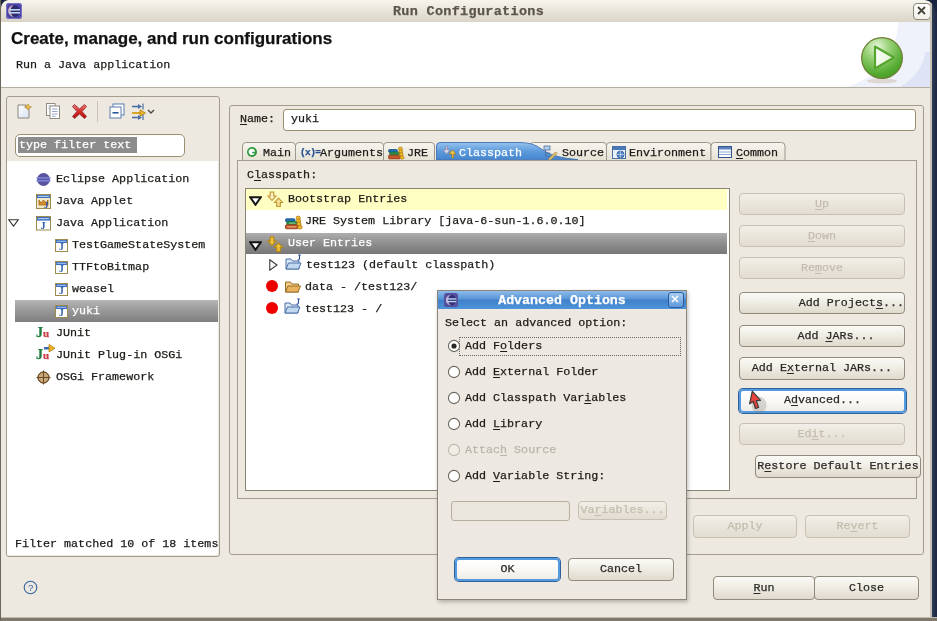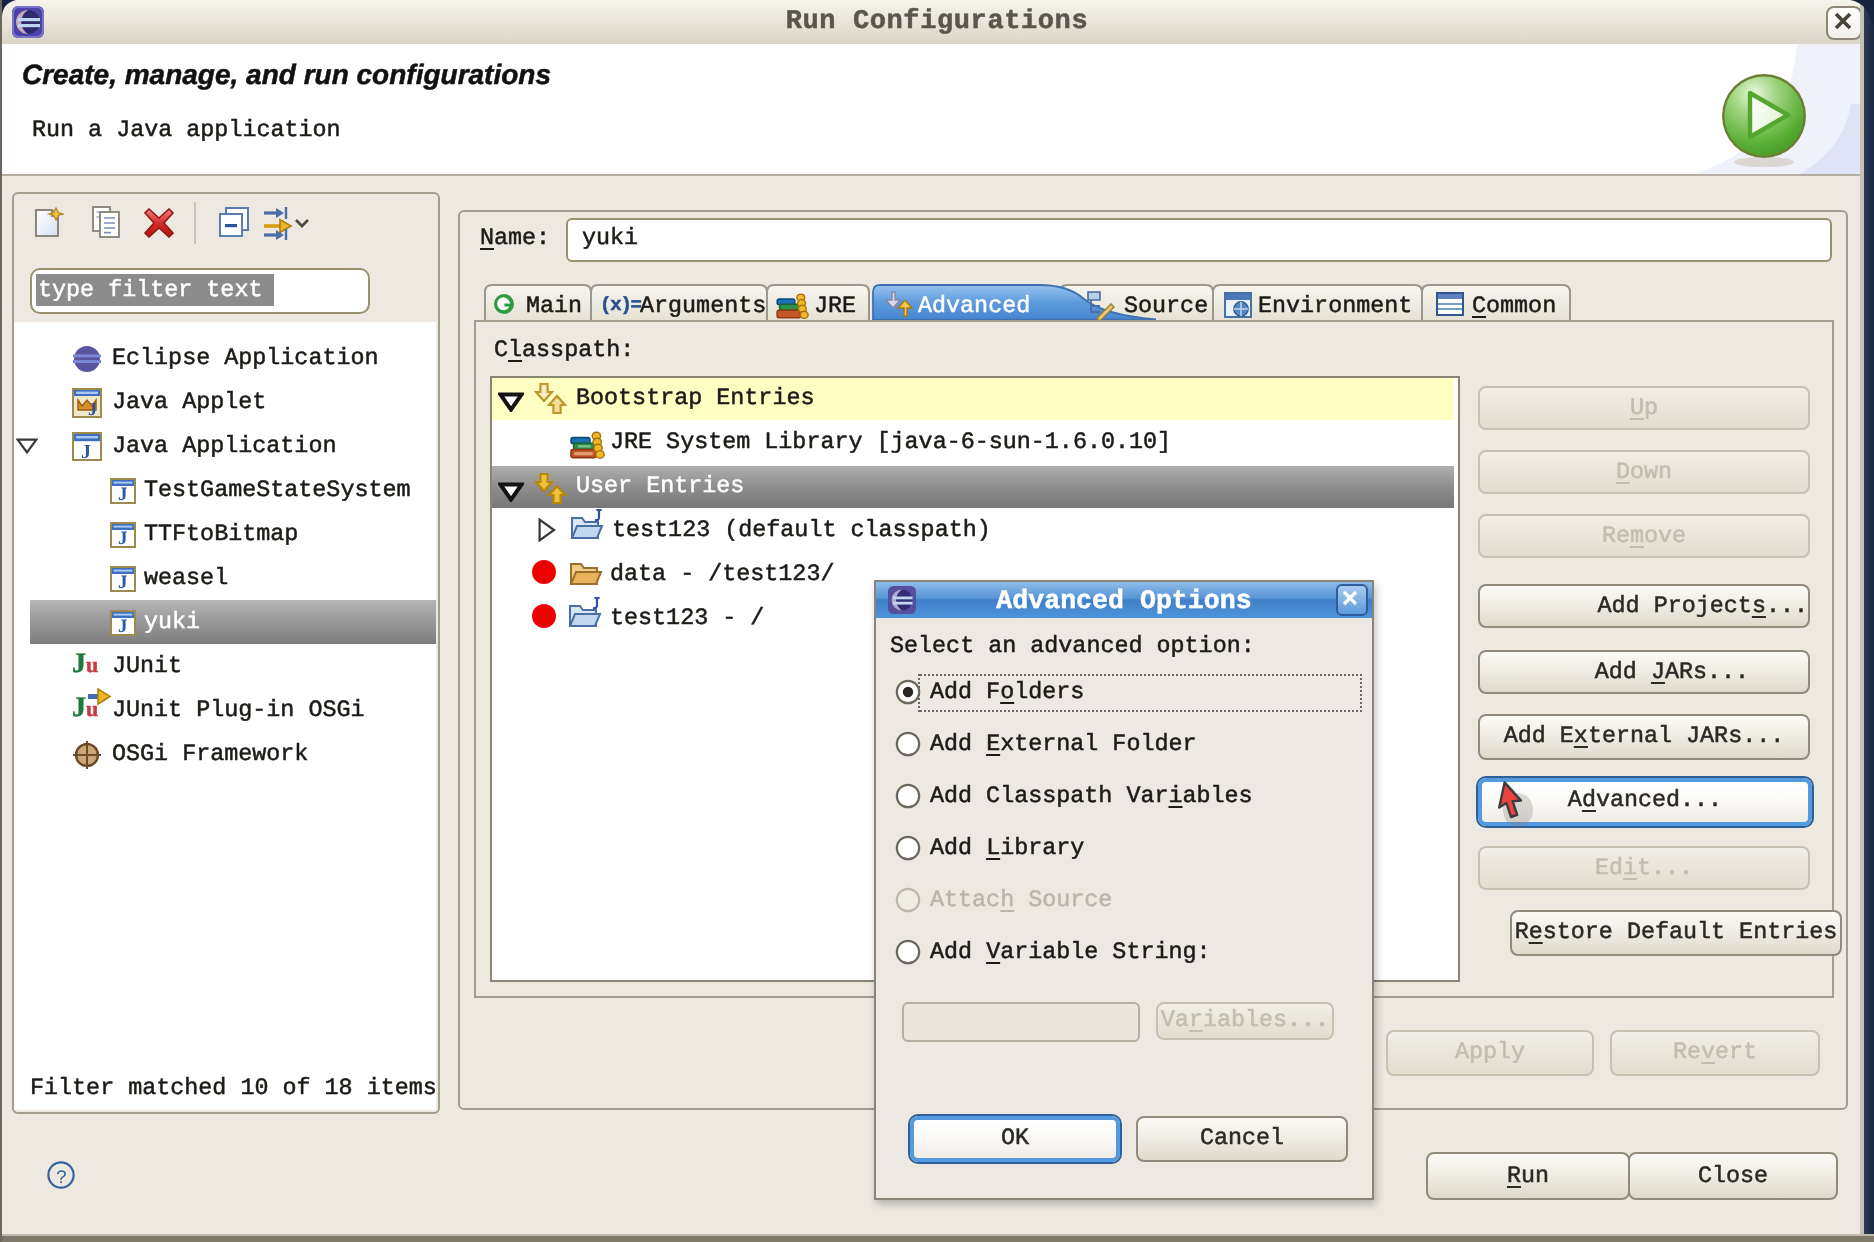--- a/index.html
+++ b/index.html
@@ -50,21 +50,21 @@
   <div class="abs" style="left:0;top:617px;width:937px;height:1px;background:#C0BBAC;"></div>
   <div class="abs" style="left:0;top:618px;width:937px;height:3px;background:#7E796A;"></div>
   <div class="abs" style="left:0;top:0;width:1px;height:621px;background:#6B675C;"></div>
 
   <div class="abs" style="left:1px;top:22px;width:929px;height:65px;background:#FFFFFF;border-bottom:1px solid #B3AEA1;overflow:hidden;">
     <svg width="929" height="65" style="position:absolute;left:0;top:0">
       <path d="M929 0 L929 65 L846 65 Q894 50 897.5 0 Z" fill="#EFF1FB"></path>
       <path d="M929 30 L929 65 L899 65 Q921 52 924.5 30 Z" fill="#DEE4F5"></path>
     </svg>
   </div>
-  <div class="txt" style="left:11px;top:30px;font-family:'Liberation Sans',sans-serif;font-weight:bold;font-size:14px;color:#111;font-style:italic;">Create, manage, and run configurations</div>
+  <div class="txt" style="left:11px;top:30px;font-family:'Liberation Sans',sans-serif;font-weight:bold;font-size:17px;color:#111;">Create, manage, and run configurations</div>
   <div class="txt" style="left:16px;top:60px;">Run a Java application</div>
 
   <svg class="abs" style="left:860px;top:36px" width="46" height="50" viewBox="0 0 46 50">
     <ellipse cx="22" cy="45" rx="15" ry="2.6" fill="#DCD7D2"></ellipse>
     <circle cx="22" cy="22" r="21" fill="#6D7D33"></circle>
     <circle cx="22" cy="22" r="19.8" fill="url(#gg)"></circle>
     <defs>
       <radialGradient id="gg" cx="0.38" cy="0.22" r="0.95">
         <stop offset="0" stop-color="#E9F8DC"></stop>
           <stop offset="0.3" stop-color="#9ED47E"></stop>
@@ -249,21 +249,21 @@
       <ellipse cx="13.6" cy="6" rx="2.1" ry="1.9"></ellipse>
       <ellipse cx="14" cy="9" rx="2.1" ry="1.9"></ellipse>
       <ellipse cx="15" cy="12.2" rx="2.1" ry="1.9"></ellipse>
     </g>
   </svg>
   <div class="txt" style="left:407px;top:148px;">JRE</div>
   <svg class="abs" style="left:442px;top:145px" width="16" height="14" viewBox="0 0 16 14">
     <path d="M4 1 L4 5 L1 5 L4.5 9 L8 5 L5.5 5 L5.5 1 Z" fill="#D8D8E8" stroke="#8888AA" stroke-width="0.7"></path>
     <path d="M10 13 L10 9 L7 9 L10.5 5 L14 9 L11.5 9 L11.5 13 Z" fill="#F2C84B" stroke="#A8790E" stroke-width="0.7"></path>
   </svg>
-  <div class="txt" style="left:459px;top:148px;color:#FFFFFF;">Advanced</div>
+  <div class="txt" style="left:459px;top:148px;color:#FFFFFF;">Classpath</div>
   <svg class="abs" style="left:543px;top:145px" width="15" height="15" viewBox="0 0 15 15">
     <rect x="1" y="1" width="6" height="4" fill="#B8CFE8" stroke="#4A6FA5" stroke-width="0.8"></rect>
     <path d="M2.5 5 L2.5 11 L7 11 M2.5 8 L7 8" stroke="#4A6FA5" stroke-width="0.9" fill="none"></path>
     <path d="M6 13.5 L12.5 7 L14 8.5 L7.5 15 L5.5 15.2 Z" fill="#E8C87A" stroke="#9A7A2A" stroke-width="0.7"></path>
   </svg>
   <div class="txt" style="left:562px;top:148px;">Source</div>
   <svg class="abs" style="left:612px;top:146px" width="14" height="13" viewBox="0 0 14 13">
     <rect x="0.5" y="0.5" width="13" height="12" fill="#EAF1FA" stroke="#4A6FA5"></rect>
     <rect x="1" y="1" width="12" height="3" fill="#4A78B8"></rect>
     <circle cx="8.5" cy="8.5" r="3.6" fill="#5585C4" stroke="#2E5A96" stroke-width="0.7"></circle>

